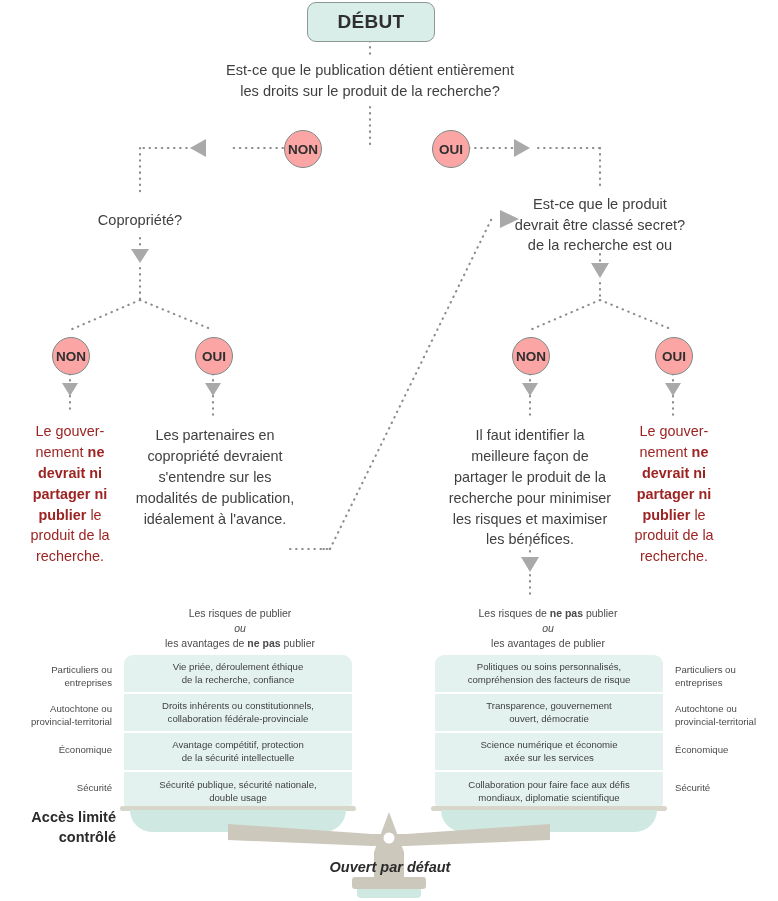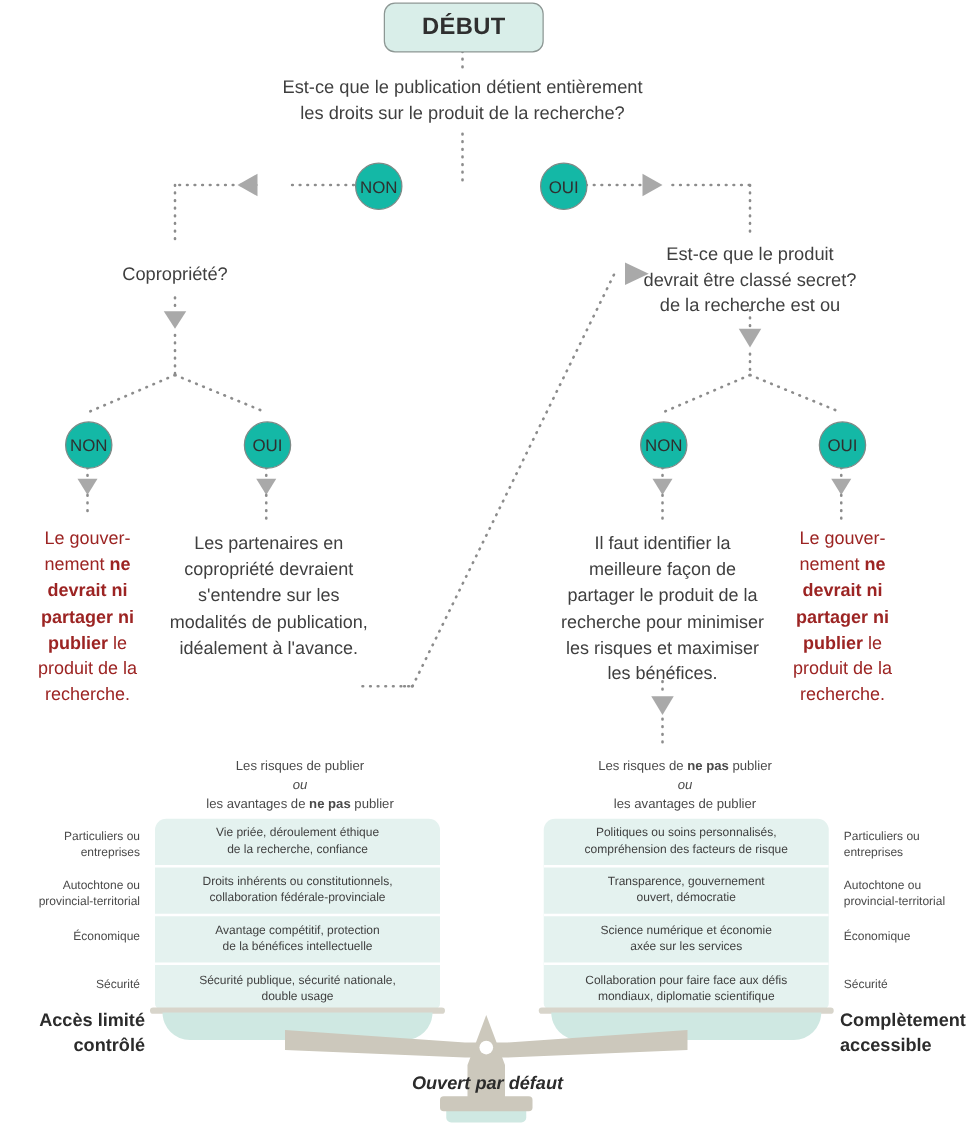--- a/index.html
+++ b/index.html
@@ -18,23 +18,23 @@
     display:flex;align-items:center;justify-content:center;
     font-weight:bold;font-size:19px;color:#2f2f2f;letter-spacing:.3px;
   }
 
   
   .q{font-size:14.6px;line-height:1.42;text-align:center;color:#3f3f3f;}
 
   
   .circle{
     width:36px;height:36px;border-radius:50%;
-    background:#14b8a6;border:1.3px solid #7e8a87;
+    background:#fca5a5;border:1.3px solid #7e8a87;
     display:flex;align-items:center;justify-content:center;
-    font-weight:normal;font-size:13.5px;color:#2f2f2f;
+    font-weight:bold;font-size:13.5px;color:#2f2f2f;
   }
 
   
   .outcome{font-size:14.4px;line-height:1.45;text-align:center;color:#3f3f3f;}
   .outcome.red{color:#9c2423;}
   .outcome b{font-weight:bold;}
 
   
   .pan-head{font-size:10.5px;line-height:1.42;text-align:center;color:#4a4a4a;}
   .pan-head i{font-style:italic;}
@@ -206,21 +206,21 @@
     </div>
     <div class="pan-row">
       <span>
         <span>Droits inhérents ou constitutionnels,</span><br>
         <span>collaboration fédérale-provinciale</span>
       </span>
     </div>
     <div class="pan-row">
       <span>
         <span>Avantage compétitif, protection</span><br>
-        <span>de la bénéfices intellectuelle</span>
+        <span>de la sécurité intellectuelle</span>
       </span>
     </div>
     <div class="pan-row">
       <span>
         <span>Sécurité publique, sécurité nationale,</span><br>
         <span>double usage</span>
       </span>
     </div>
   </div>
   <div class="abs pan-lip" style="left:120px;top:806px;width:236px;"></div>
@@ -287,19 +287,15 @@
     <rect x="352" y="877" width="74" height="12" rx="3" fill="#ccc8bc"></rect>
 
     <circle cx="389" cy="838" r="5.5" fill="#ffffff"></circle>
   </svg>
   <div class="abs base-mint" style="left:357px;top:884px;width:64px;height:14px;"></div>
 
   <div class="abs bigcap" style="left:8px;top:808px;width:108px;text-align:right;">
     <span>Accès limité</span><br>
     <span>contrôlé</span>
   </div>
-  <div class="abs bigcap" style="left:672px;top:808px;width:104px;text-align:left;">
-    <span>Complètement</span><br>
-    <span>accessible</span>
-  </div>
   <div class="abs bigcap" style="left:290px;top:858px;width:200px;text-align:center;z-index:5;font-style:italic;">Ouvert par défaut</div>
 
 </div>
 
 </body></html>

